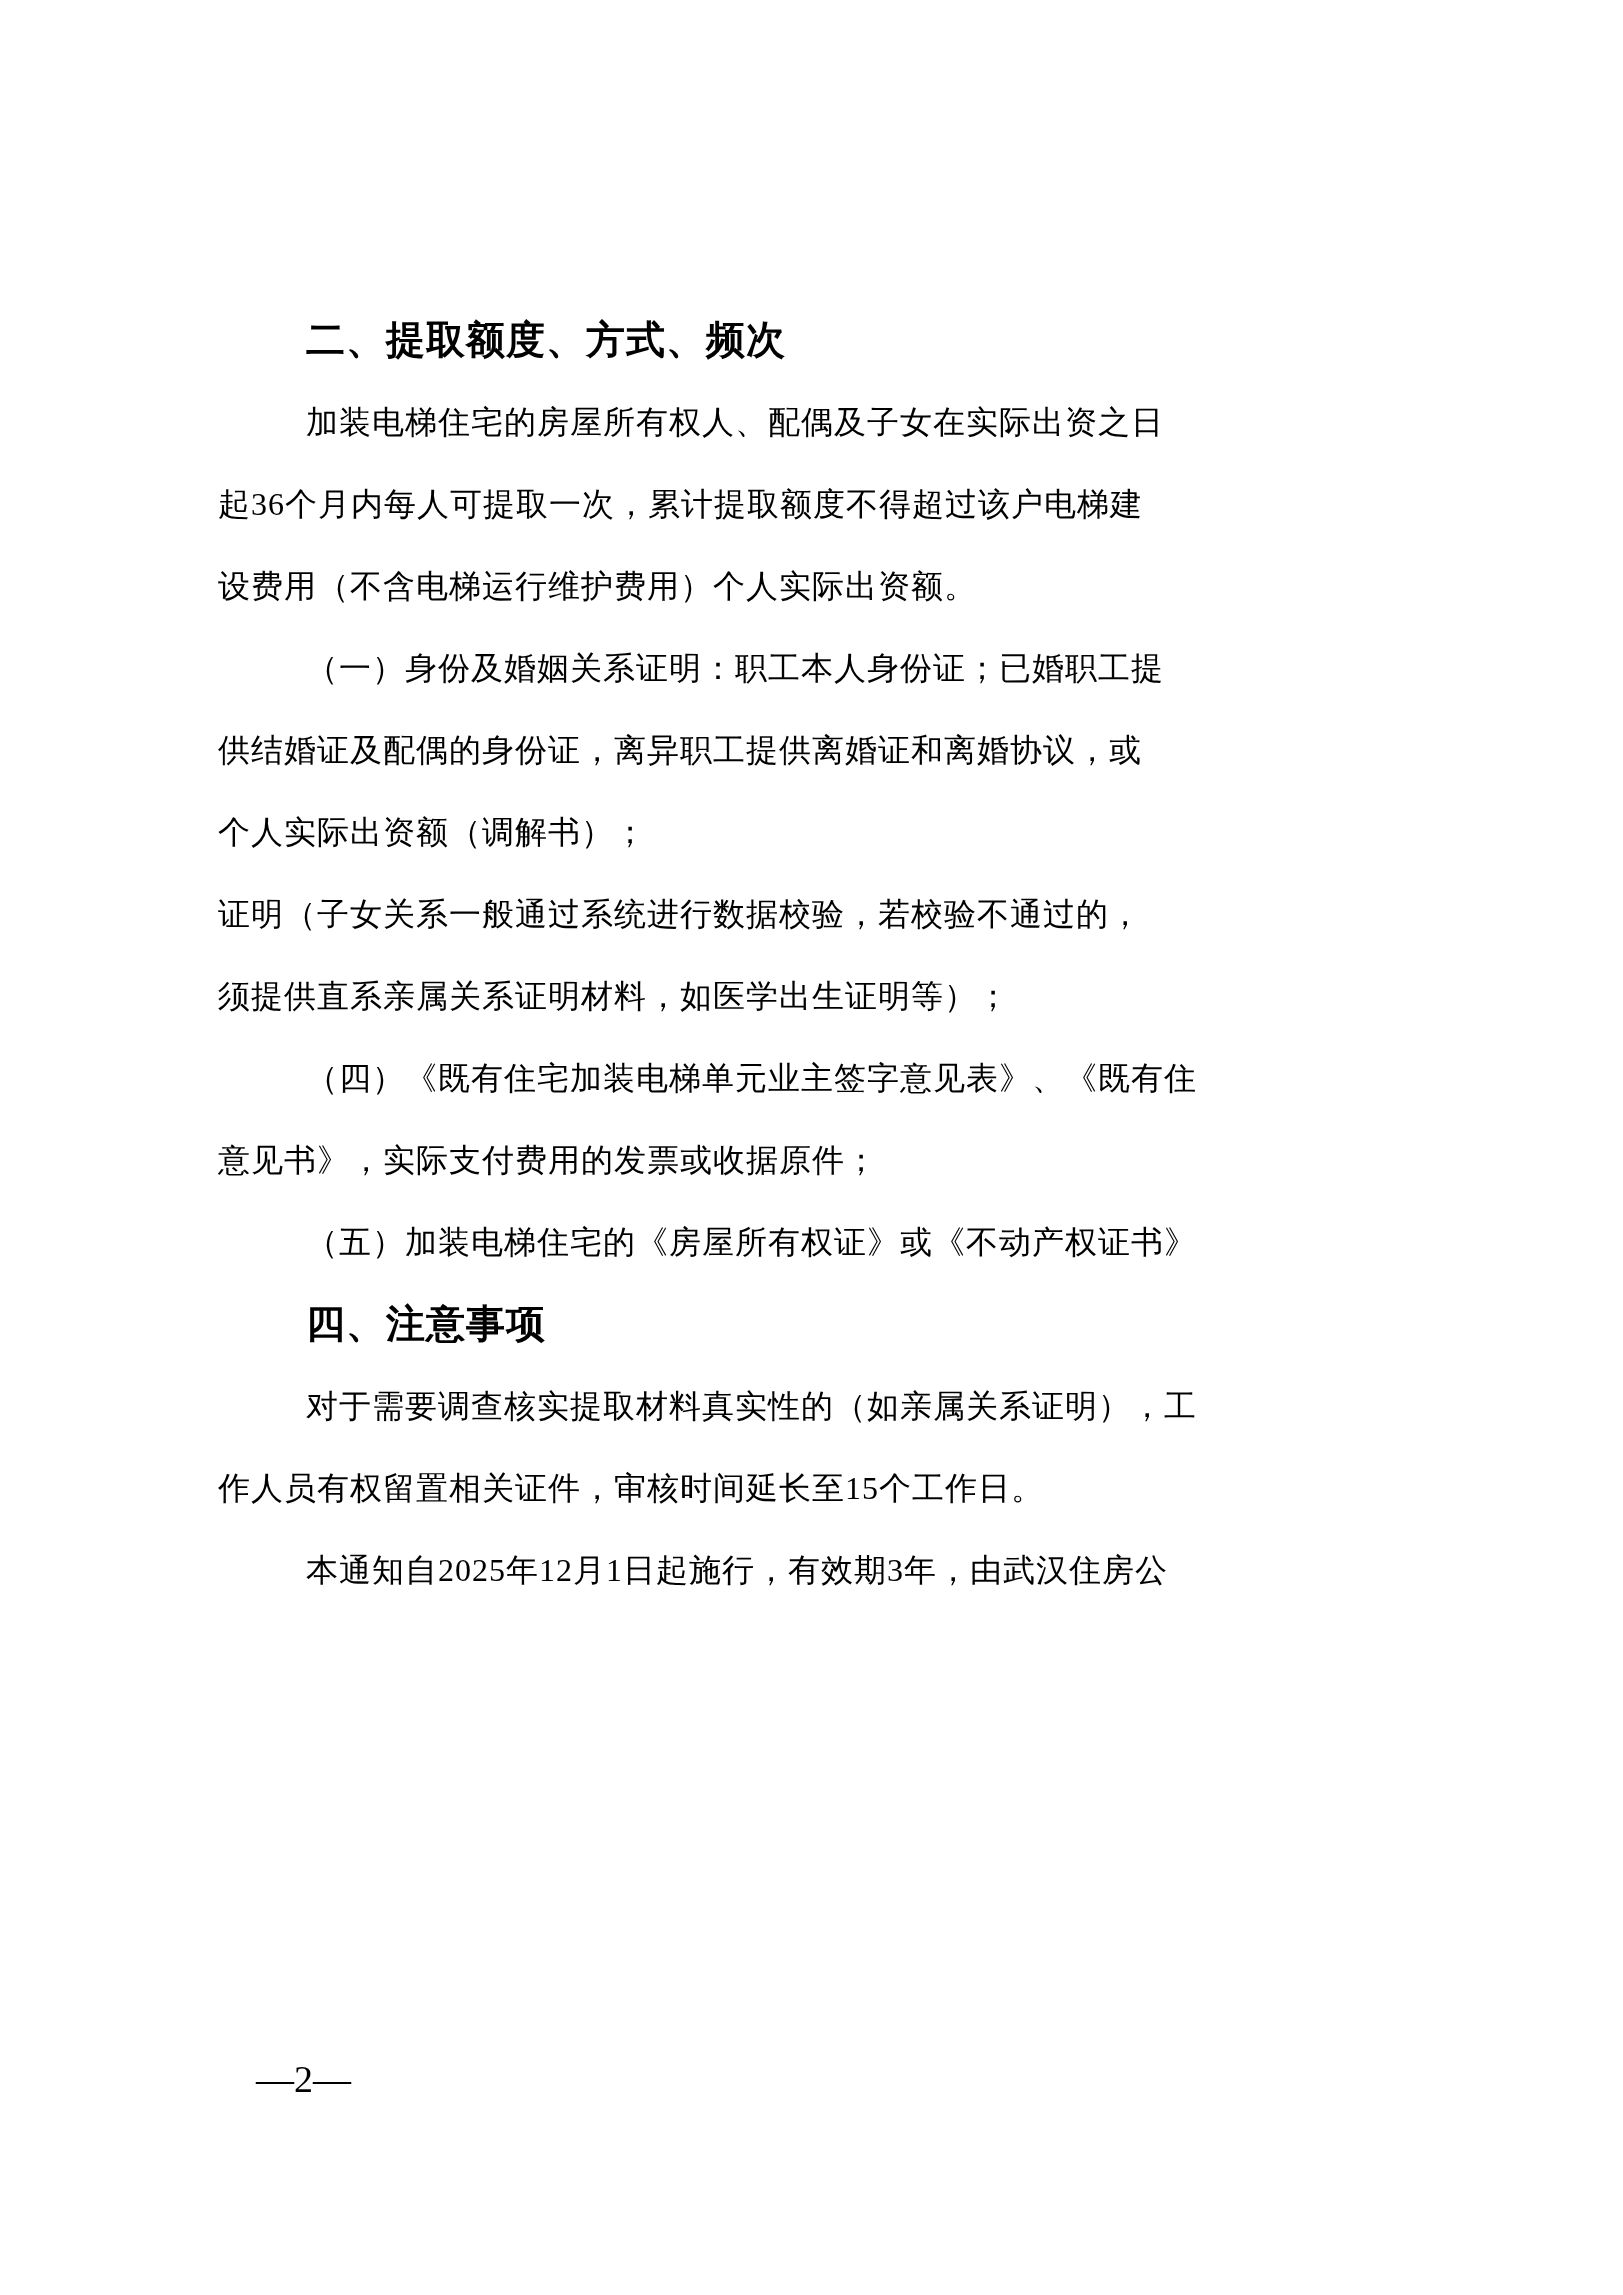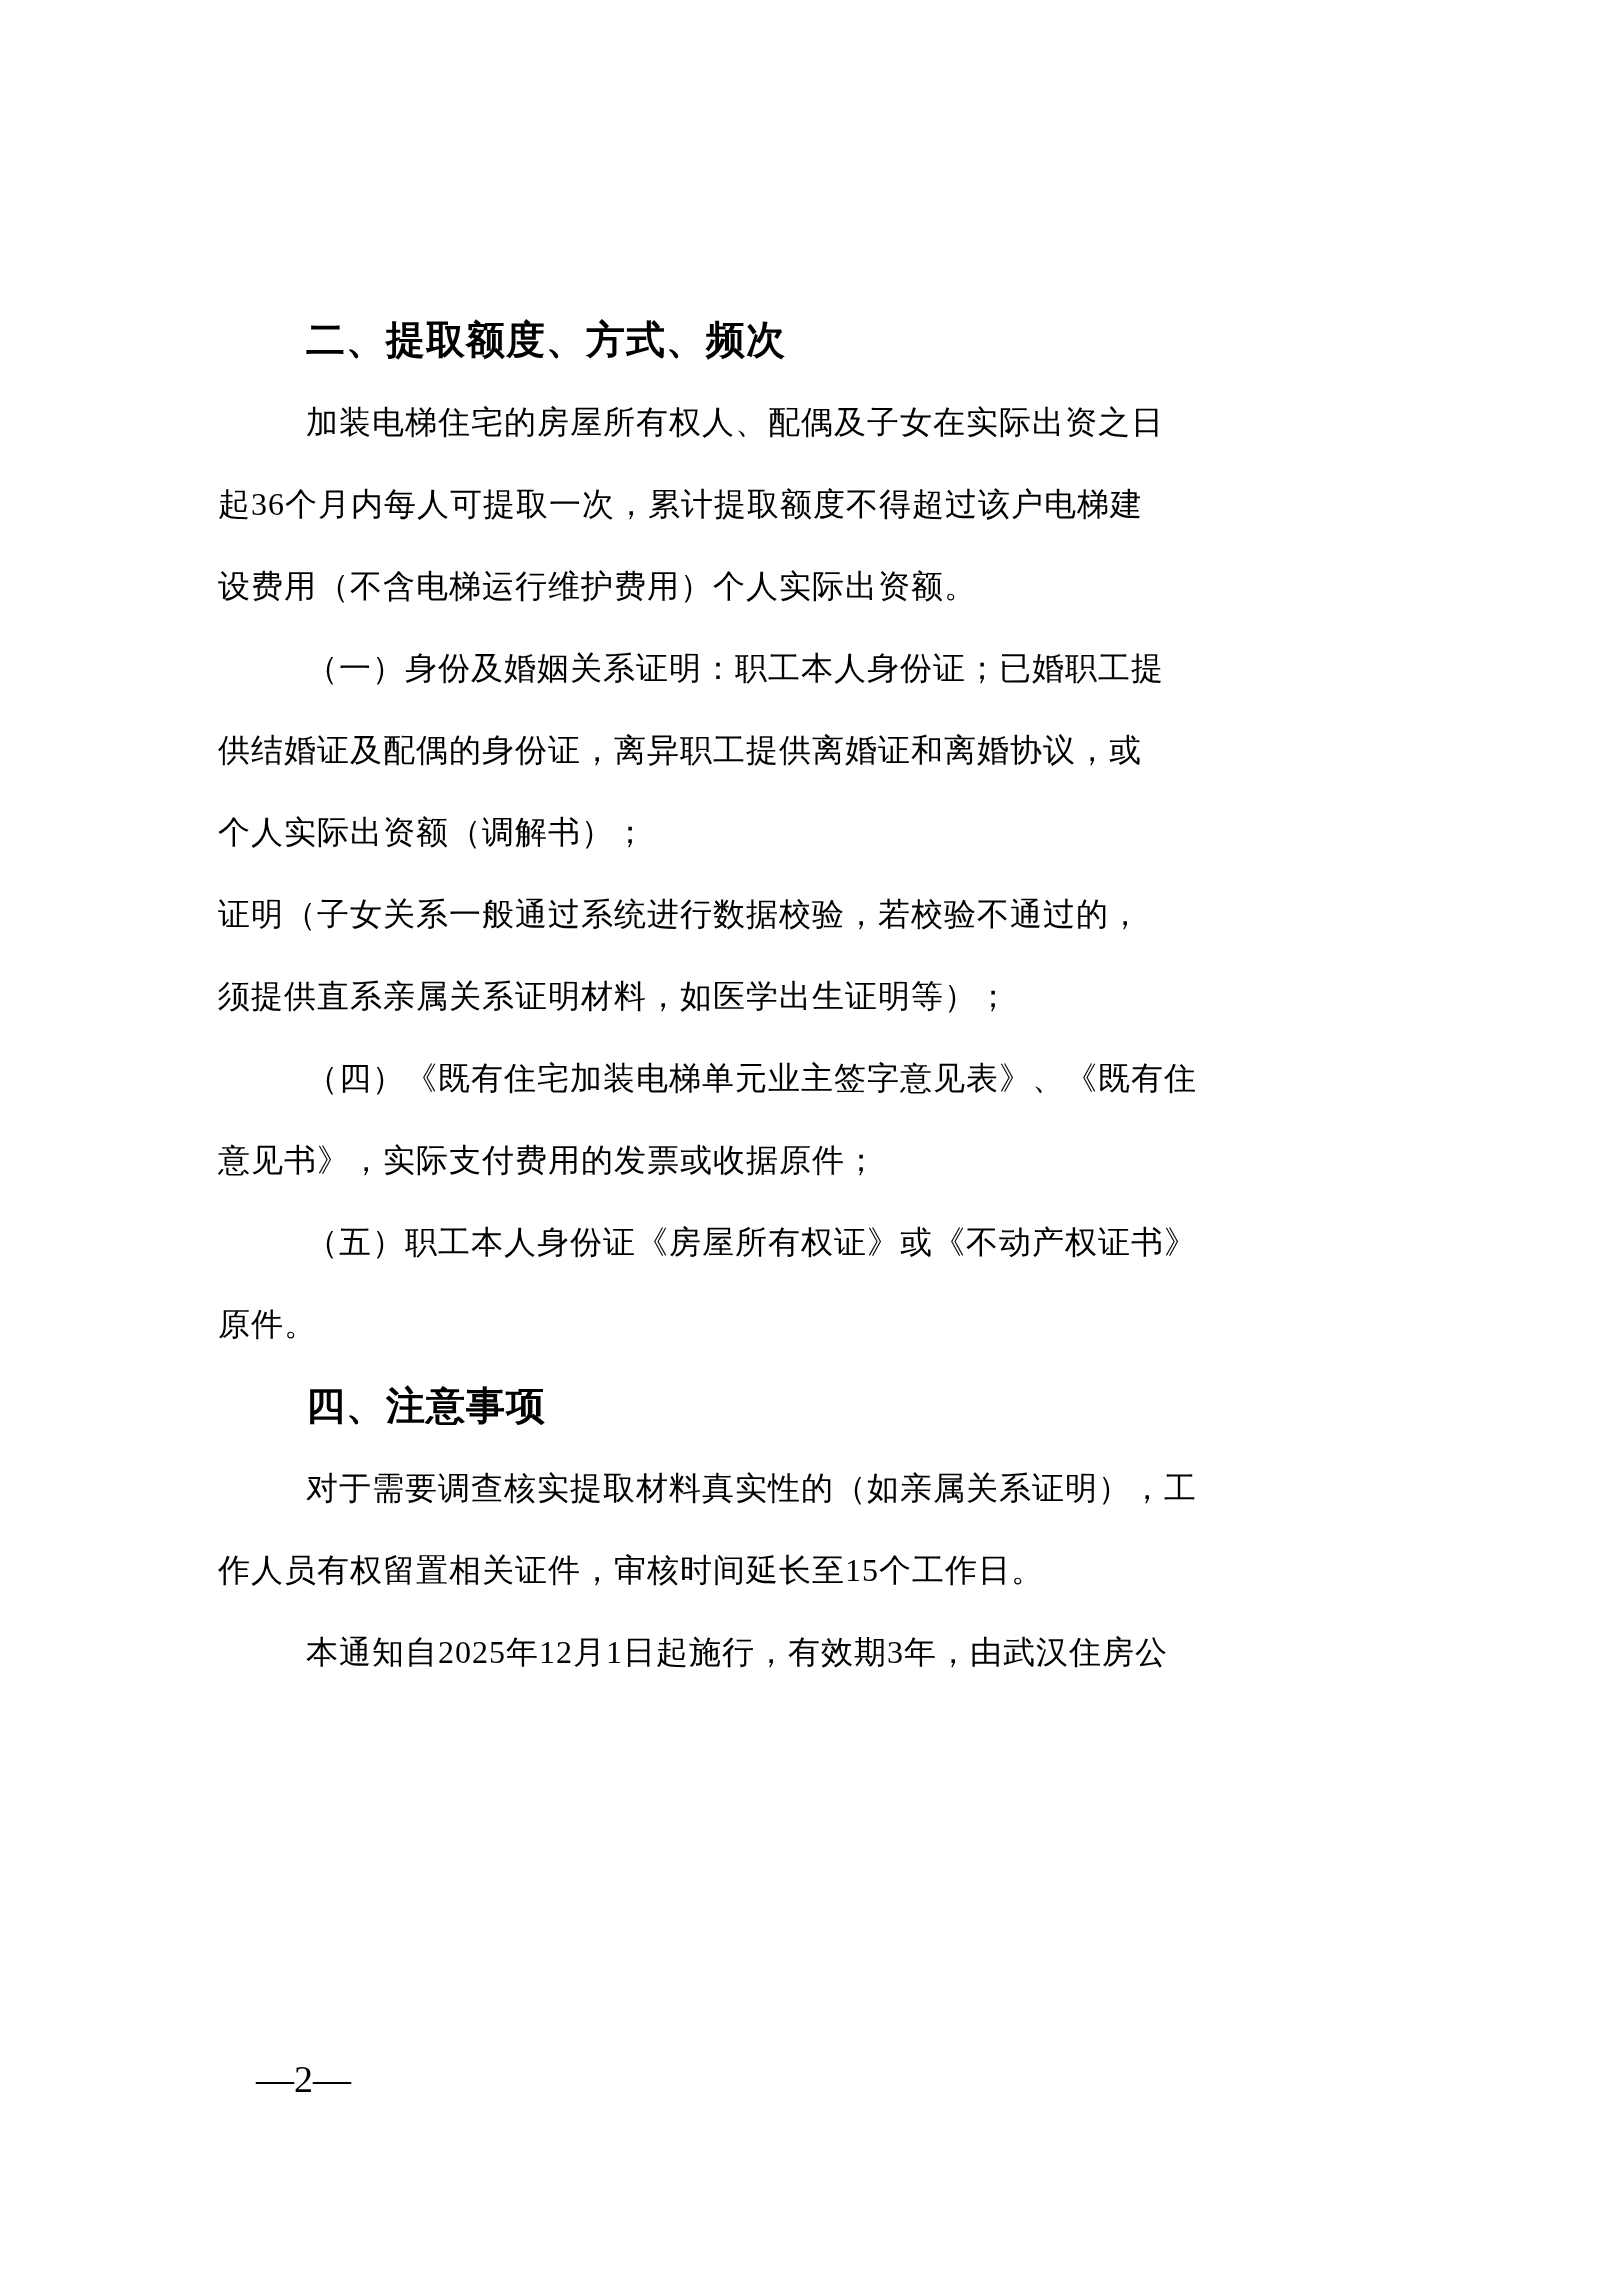--- a/index.html
+++ b/index.html
@@ -56,22 +56,21 @@
       <div class="line indent">加装电梯住宅的房屋所有权人、配偶及子女在实际出资之日</div>
       <div class="line ">起36个月内每人可提取一次，累计提取额度不得超过该户电梯建</div>
       <div class="line ">设费用（不含电梯运行维护费用）个人实际出资额。</div>
       <div class="line indent">（一）身份及婚姻关系证明：职工本人身份证；已婚职工提</div>
       <div class="line ">供结婚证及配偶的身份证，离异职工提供离婚证和离婚协议，或</div>
       <div class="line ">个人实际出资额（调解书）；</div>
       <div class="line ">证明（子女关系一般通过系统进行数据校验，若校验不通过的，</div>
       <div class="line ">须提供直系亲属关系证明材料，如医学出生证明等）；</div>
       <div class="line indent">（四）《既有住宅加装电梯单元业主签字意见表》、《既有住</div>
       <div class="line ">意见书》，实际支付费用的发票或收据原件；</div>
-      <div class="line indent">（五）职工本人身份证《房屋所有权证》或《不动产权证书》</div>
-      <div class="line ">原件。</div>
+      <div class="line indent">（五）加装电梯住宅的《房屋所有权证》或《不动产权证书》</div>
       <div class="line heading">四、注意事项</div>
       <div class="line indent">对于需要调查核实提取材料真实性的（如亲属关系证明），工</div>
       <div class="line ">作人员有权留置相关证件，审核时间延长至15个工作日。</div>
       <div class="line indent">本通知自2025年12月1日起施行，有效期3年，由武汉住房公</div>
     </div>
   <div class="page-number">—2—</div>
 </div>
 
 
 </body></html>

